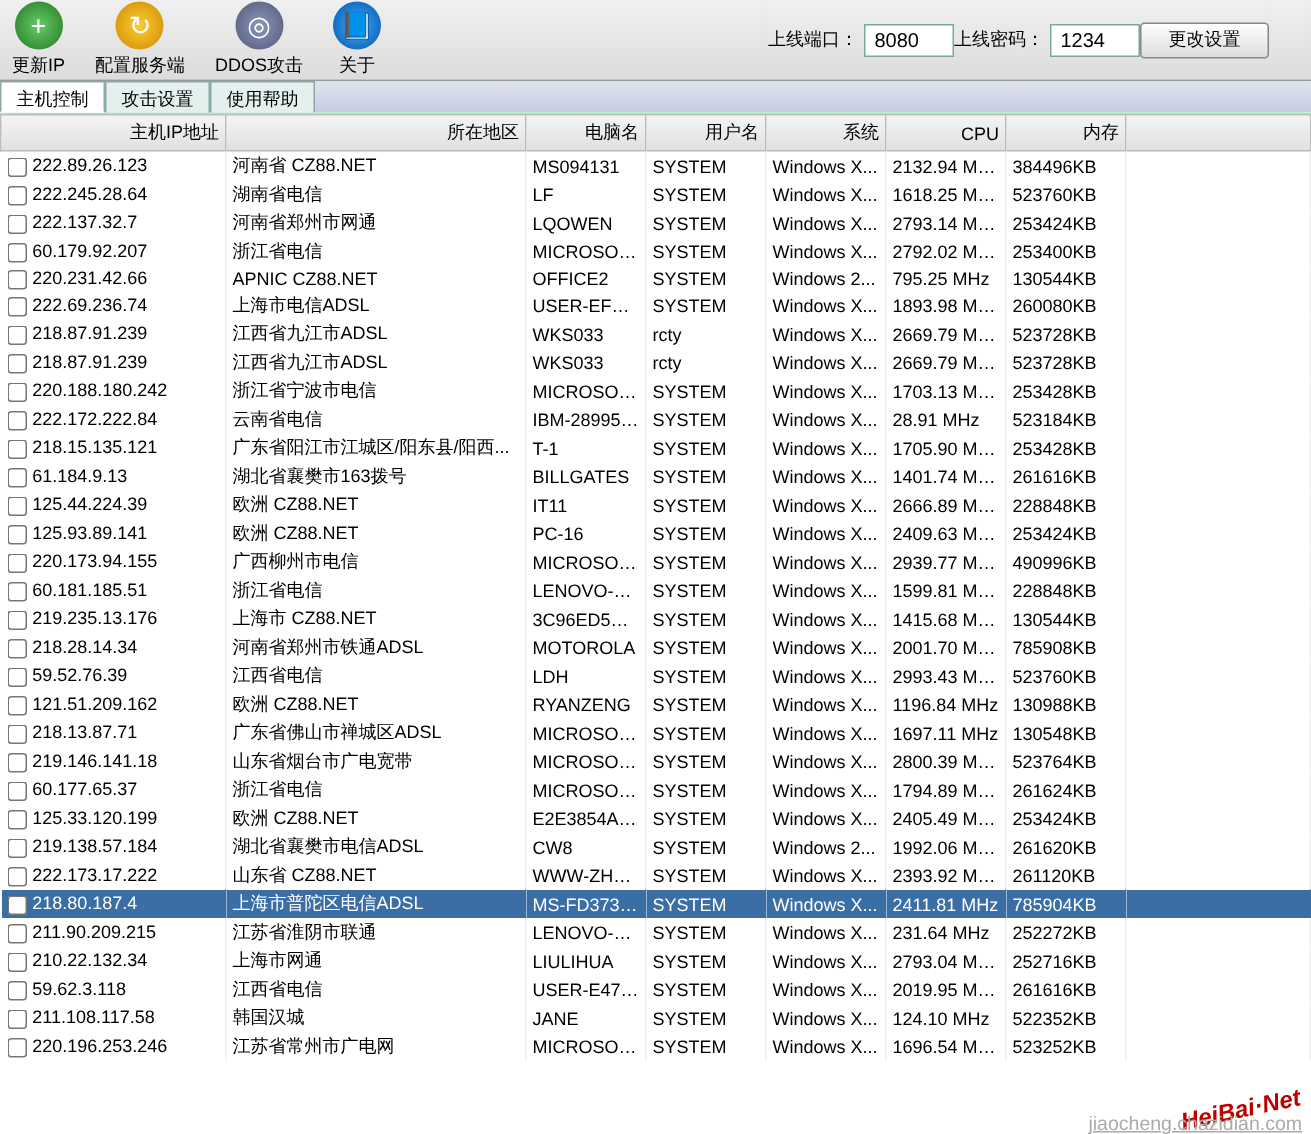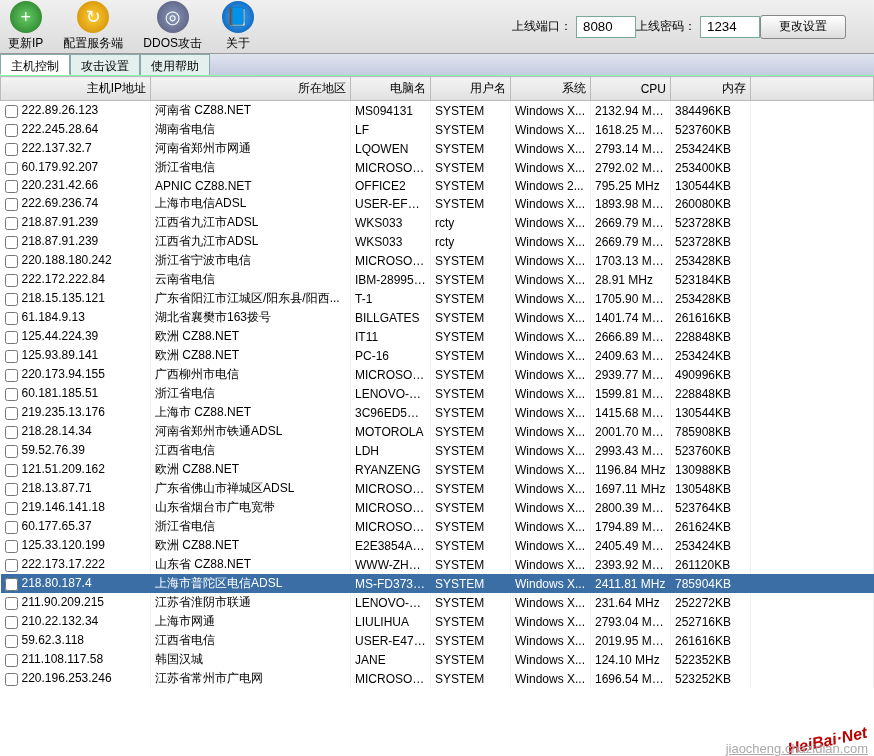--- a/index.html
+++ b/index.html
@@ -312,20 +312,30 @@
           <td><input type="checkbox" style="">125.33.120.199</td>
           <td>欧洲 CZ88.NET</td>
           <td>E2E3854A4...</td>
           <td>SYSTEM</td>
           <td>Windows X...</td>
           <td>2405.49 MHz</td>
           <td>253424KB</td>
           <td></td>
         </tr>
         <tr>
+          <td><input type="checkbox" style="">219.138.57.184</td>
+          <td>湖北省襄樊市电信ADSL</td>
+          <td>CW8</td>
+          <td>SYSTEM</td>
+          <td>Windows 2...</td>
+          <td>1992.06 MHz</td>
+          <td>261620KB</td>
+          <td></td>
+        </tr>
+        <tr>
           <td><input type="checkbox" style="">222.173.17.222</td>
           <td>山东省 CZ88.NET</td>
           <td>WWW-ZHYJ3</td>
           <td>SYSTEM</td>
           <td>Windows X...</td>
           <td>2393.92 MHz</td>
           <td>261120KB</td>
           <td></td>
         </tr>
         <tr class="selected">

